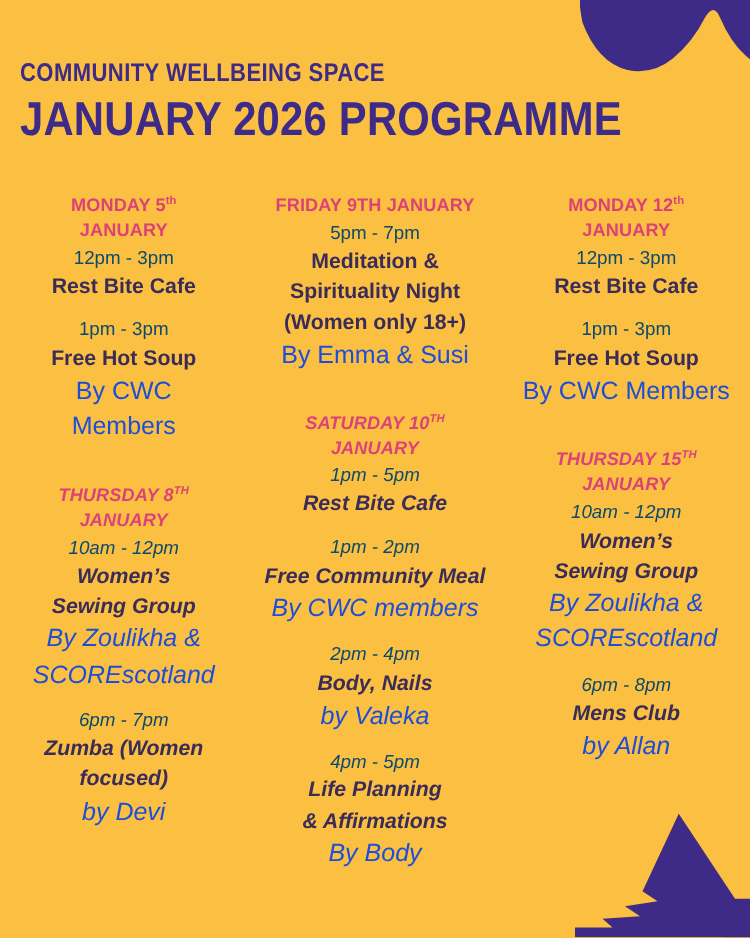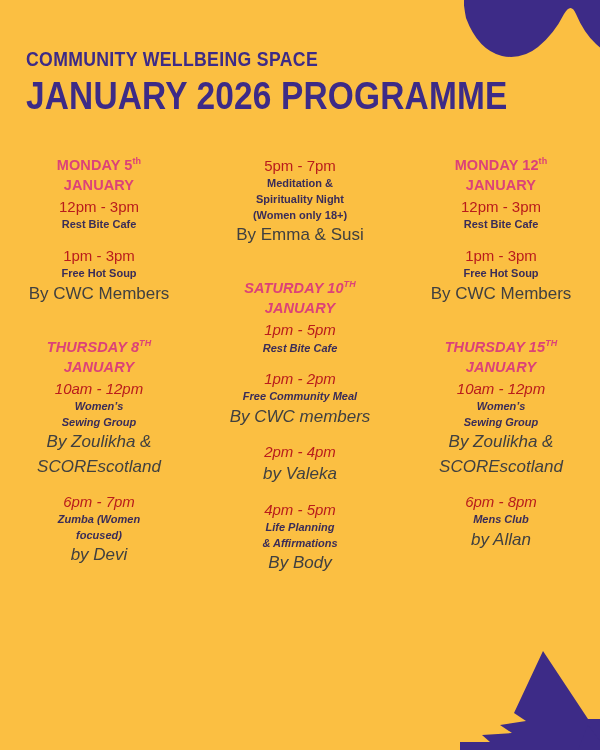--- a/index.html
+++ b/index.html
@@ -30,21 +30,21 @@
     bottom: 0;
     right: 0;
     width: 140px;
     height: 105px;
     pointer-events: none;
   }
 
   
   .header {
     position: absolute;
-    left: 26px;
+    left: 16px;
     top: 48px;
     width: 540px;
   }
   .kicker {
     color: #3D2B87;
     font-size: 20.5px;
     font-weight: 700;
     letter-spacing: 0.4px;
     line-height: 1.05;
     transform: scaleX(0.86);
@@ -93,35 +93,35 @@
     vertical-align: 0.62em;
     line-height: 0;
   }
 
   .ev { margin: 0; }
   .ev + .ev { margin-top: 12px; }
 
   .grp { margin-top: 31px; font-style: italic; }
 
   .time {
-    color: #b91c1c;
+    color: #0c4a6e;
     font-weight: 400;
     font-size: 15px;
     line-height: 1.42;
   }
   .ev-name {
     color: #3A2C58;
     font-weight: 700;
-    font-size: 11px;
+    font-size: 17px;
     line-height: 1.42;
   }
   .by {
-    color: #404040;
+    color: #1d4ed8;
     font-weight: 400;
-    font-size: 17px;
+    font-size: 20px;
     line-height: 1.42;
   }
 </style>
 </head>
 <body>
 
 <svg class="deco-top-right" viewBox="0 0 170 120" preserveAspectRatio="none" aria-hidden="true">
   <path d="M0 0 H170 V120 Q150 112 132 96 Q120 85 112 66 Q107 54 100 66
            Q90 86 74 99 Q58 112 38 108 Q14 102 2 70 Q-4 40 0 0 Z" fill="#3D2B87"></path>
 </svg>
@@ -163,20 +163,21 @@
         <div class="ev">
           <div class="time">6pm - 7pm</div>
           <div class="ev-name">Zumba (Women</div>
           <div class="ev-name">focused)</div>
           <div class="by">by Devi</div>
         </div>
       </div>
     </div>
   <div class="col col-mid">
       <div class="grp-first">
+        <div class="day-head">FRIDAY 9TH JANUARY</div>
         <div class="ev" style="margin-top: 0px;">
           <div class="time">5pm - 7pm</div>
           <div class="ev-name">Meditation &amp;</div>
           <div class="ev-name">Spirituality Night</div>
           <div class="ev-name">(Women only 18+)</div>
           <div class="by">By Emma &amp; Susi</div>
         </div>
       </div>
       <div class="grp">
         <div class="day-head">SATURDAY 10<sup>TH</sup><br>JANUARY</div>
@@ -184,20 +185,21 @@
           <div class="time">1pm - 5pm</div>
           <div class="ev-name">Rest Bite Cafe</div>
         </div>
         <div class="ev">
           <div class="time">1pm - 2pm</div>
           <div class="ev-name">Free Community Meal</div>
           <div class="by">By CWC members</div>
         </div>
         <div class="ev">
           <div class="time">2pm - 4pm</div>
+          <div class="ev-name">Body, Nails</div>
           <div class="by">by Valeka</div>
         </div>
         <div class="ev">
           <div class="time">4pm - 5pm</div>
           <div class="ev-name">Life Planning</div>
           <div class="ev-name">&amp; Affirmations</div>
           <div class="by">By Body</div>
         </div>
       </div>
     </div>

